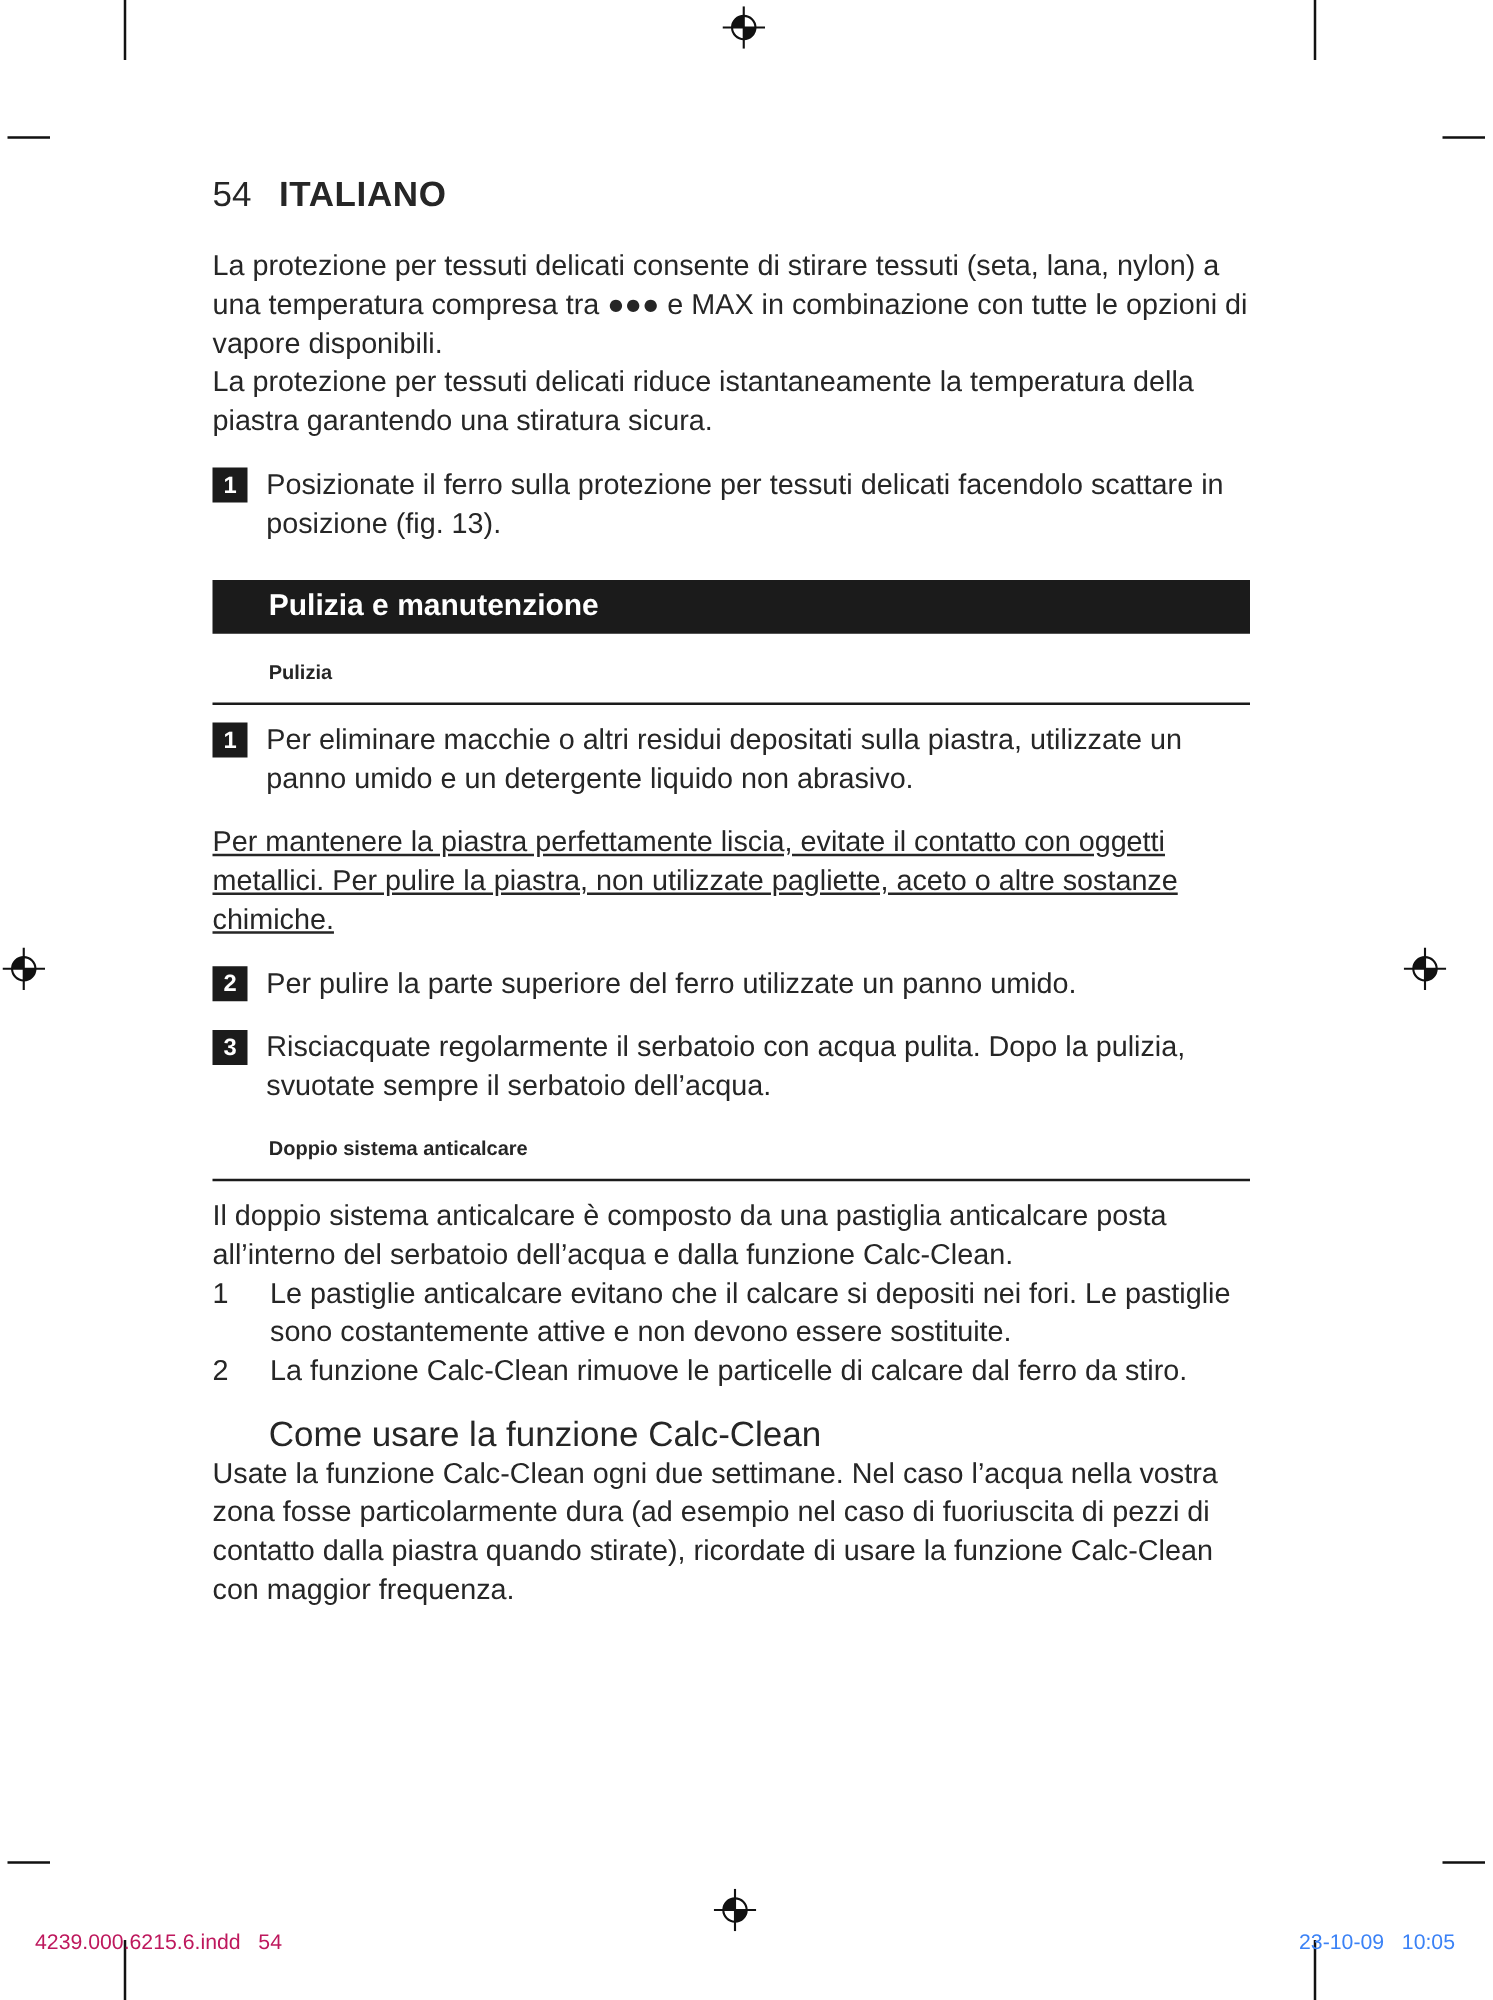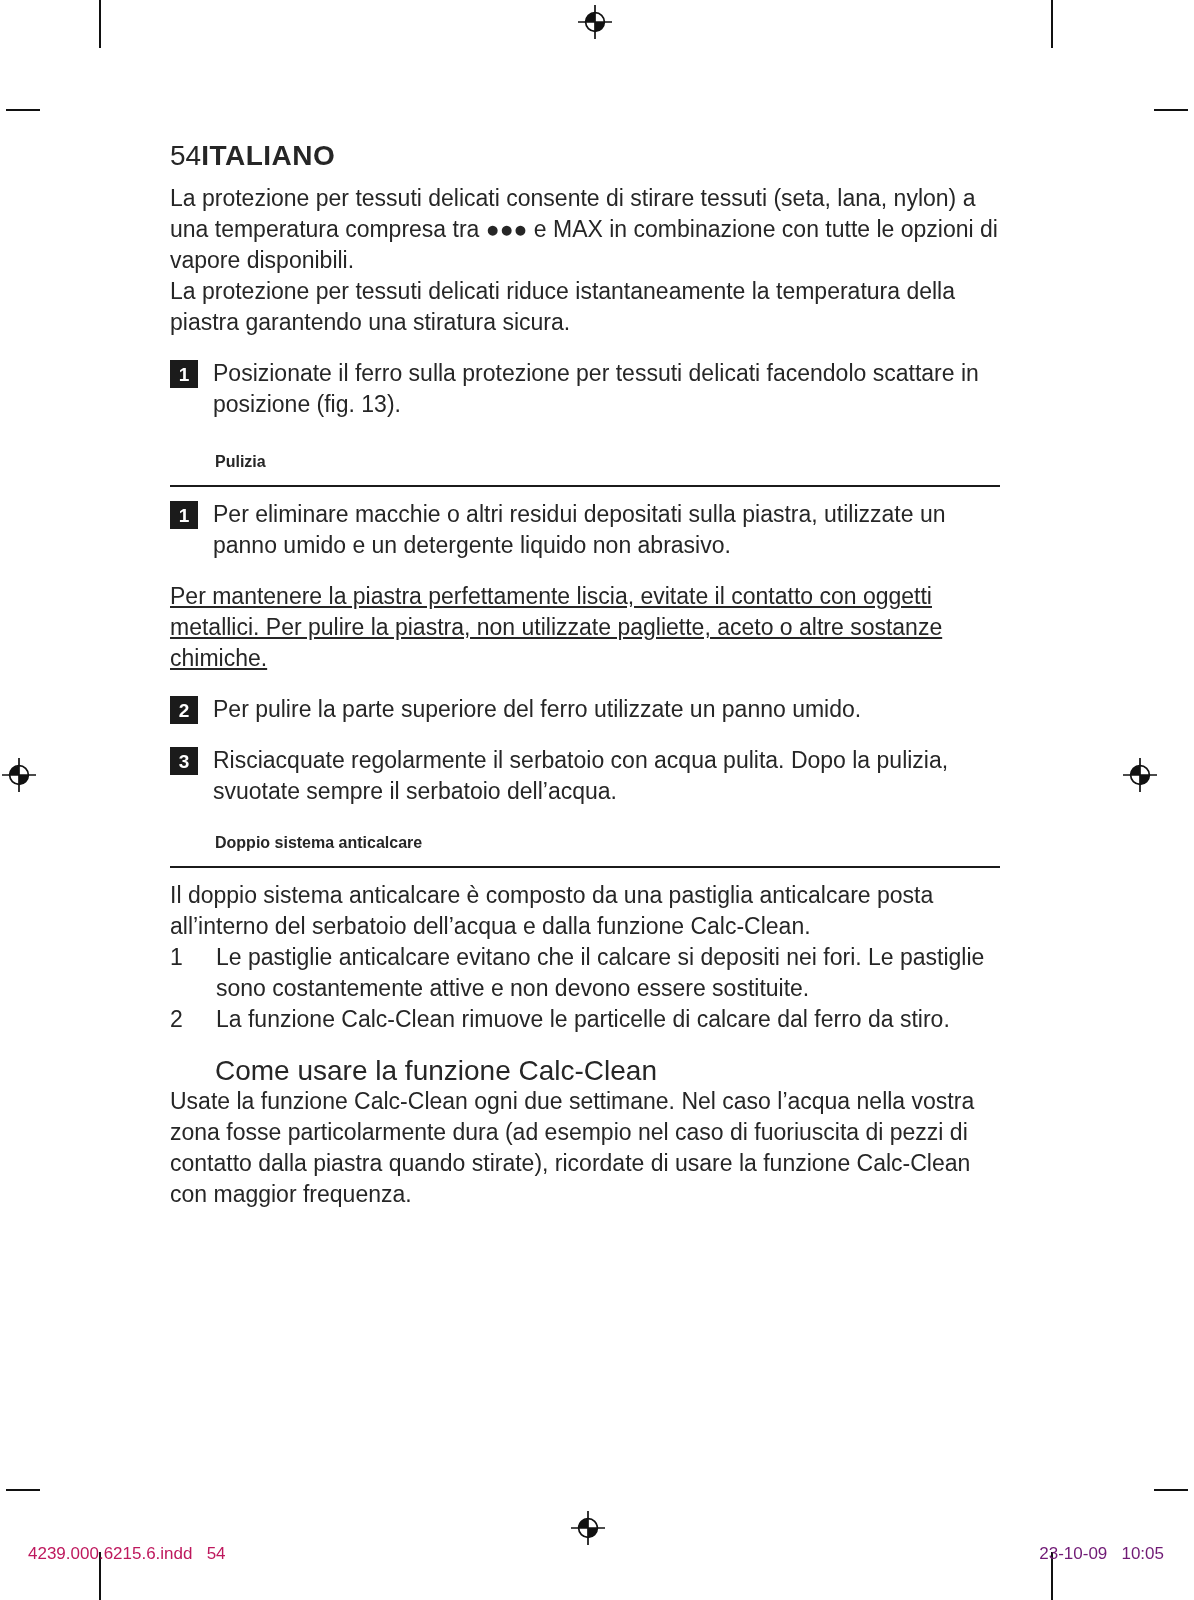--- a/index.html
+++ b/index.html
@@ -22,21 +22,21 @@
   .crop-lt{left:6px;top:109px;width:34px;}
   .crop-lb{left:6px;top:1489px;width:34px;}
   .crop-rt{left:1154px;top:109px;width:34px;}
   .crop-rb{left:1154px;top:1489px;width:34px;}
 
   
   .page-column{
     position:absolute;left:170px;top:140px;width:830px;
     font-size:23px;line-height:31px;
   }
-  .doc-header{font-size:28px;margin-bottom:12px;display:flex;align-items:baseline;}
+  .doc-header{font-size:28px;margin-bottom:26px;display:flex;align-items:baseline;gap:22px;}
   .doc-header .pagenum{font-weight:400;}
   .doc-header .lang{font-weight:700;letter-spacing:0.5px;}
 
   p{margin:0;}
   .gap-s{height:12px;}
   .gap-m{height:20px;}
   .gap-l{height:26px;}
 
   
   .step{display:flex;gap:15px;align-items:flex-start;}
@@ -62,21 +62,21 @@
 
   
   .numlist-item{display:flex;}
   .numlist-item .num{flex:none;width:46px;}
   .numlist-item .txt{flex:1;}
 
   .bold-head{font-weight:400;font-size:28px;padding-left:45px;}
 
   
   .footer-left{position:absolute;left:28px;top:1544px;font-size:17px;white-space:pre;color:#be185d;}
-  .footer-right{position:absolute;right:30px;top:1544px;font-size:17px;white-space:pre;color:#701a75;}
+  .footer-right{position:absolute;right:30px;top:1544px;font-size:17px;white-space:pre;color:#3b82f6;}
 </style>
 </head>
 <body>
 
 <svg class="regmark reg-top-center" viewBox="0 0 40 40">
   <line x1="20" y1="0" x2="20" y2="40" stroke="#111" stroke-width="2"></line>
   <line x1="0" y1="20" x2="40" y2="20" stroke="#111" stroke-width="2"></line>
   <circle cx="20" cy="20" r="11" fill="none" stroke="#111" stroke-width="2"></circle>
   <path d="M20,20 L20,9 A11,11 0 0,0 9,20 Z" fill="#111"></path>
   <path d="M20,20 L20,31 A11,11 0 0,0 31,20 Z" fill="#111"></path>
@@ -124,20 +124,21 @@
 
   <div class="gap-m"></div>
 
   <div class="step">
     <span class="stepnum">1</span>
     <span class="steptext">Posizionate il ferro sulla protezione per tessuti delicati facendolo scattare in posizione (fig. 13).</span>
   </div>
 
   <div class="gap-l"></div>
 
+  <div class="section-bar">Pulizia e manutenzione</div>
 
   <div class="subhead">Pulizia</div>
   <div class="rule"></div>
 
   <div class="gap-s"></div>
 
   <div class="step">
     <span class="stepnum">1</span>
     <span class="steptext">Per eliminare macchie o altri residui depositati sulla piastra, utilizzate un panno umido e un detergente liquido non abrasivo.</span>
   </div>

